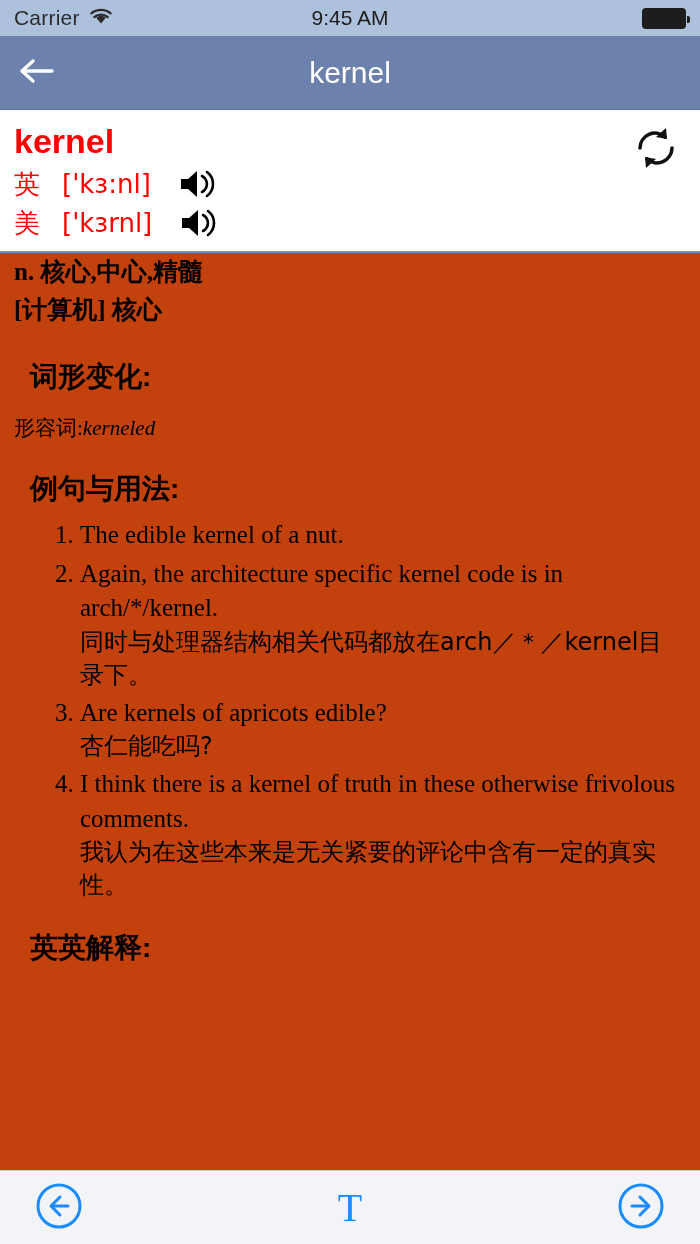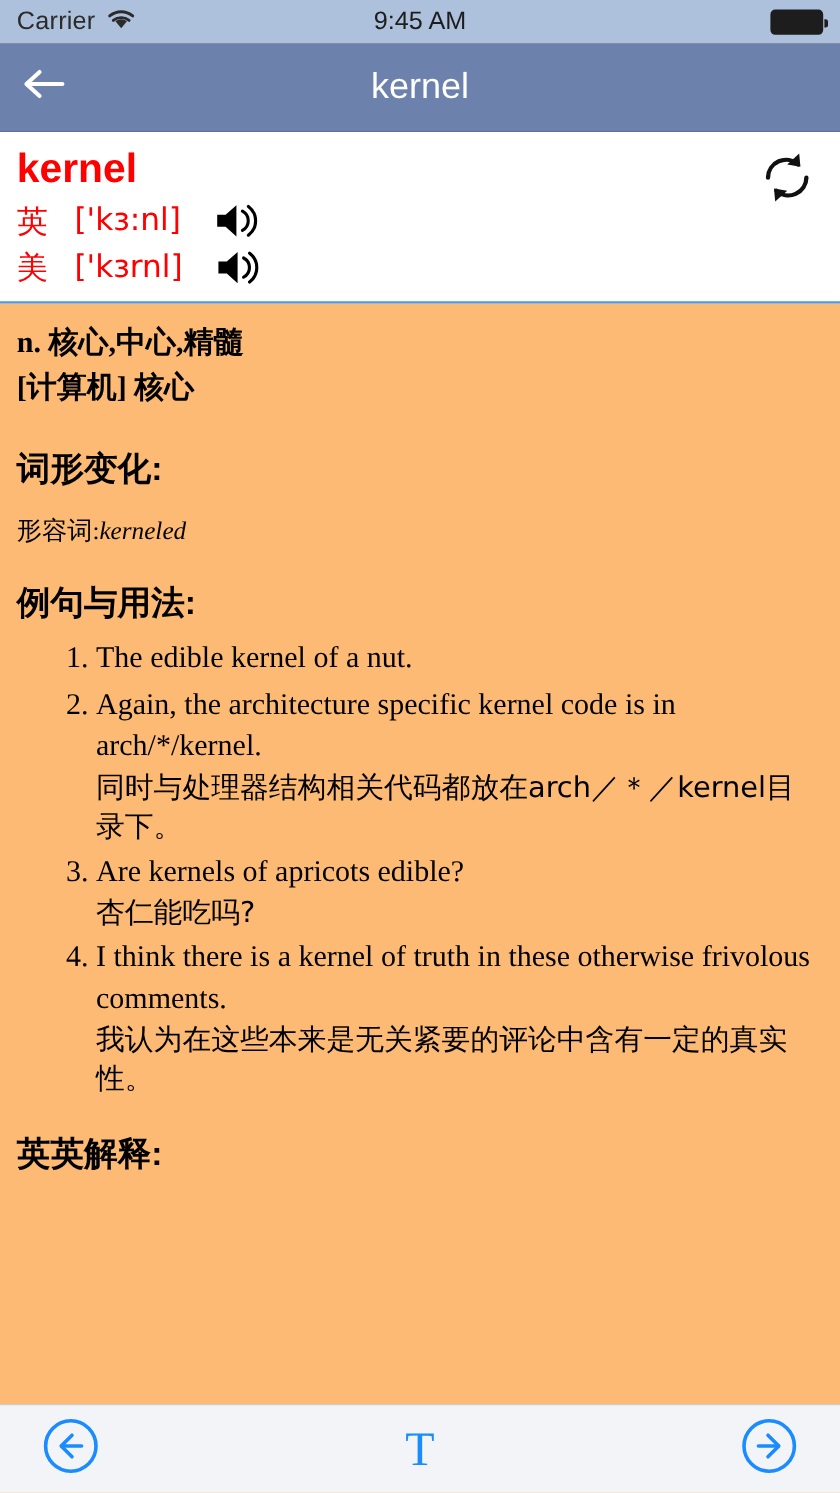--- a/index.html
+++ b/index.html
@@ -9,21 +9,21 @@
     font-family: "Liberation Sans", sans-serif;
     background: #ffffff;
     overflow: hidden;
   }
   .screen {
     position: relative;
     width: 700px;
     height: 1244px;
     display: flex;
     flex-direction: column;
-    background: #fdba74;
+    background: #c2410c;
   }
 
   
   .statusbar {
     height: 36px;
     background: #aec1dc;
     display: flex;
     align-items: center;
     padding: 0 14px;
     flex: none;
@@ -125,35 +125,35 @@
     position: absolute;
     right: 20px;
     top: 16px;
     cursor: pointer;
   }
 
   
   .content {
     flex: 1 1 auto;
     overflow: hidden;
-    padding: 14px 14px 0 14px;
+    padding: 0 14px 0 14px;
     position: relative;
   }
   .defline {
     font-size: 25px;
     color: #000;
     line-height: 1.55;
     font-family: "Liberation Serif", serif;
     font-weight: bold;
   }
   .section-title {
     font-size: 28px;
     font-weight: bold;
     color: #000;
-    margin: 28px 0 10px 0;
+    margin: 28px 0 10px 16px;
   }
   .morph {
     font-size: 21px;
     color: #000;
     margin: 18px 0 4px 0;
     font-family: "Liberation Serif", serif;
   }
   .morph em { font-style: italic; }
   ol.examples {
     margin: 10px 0 0 0;

